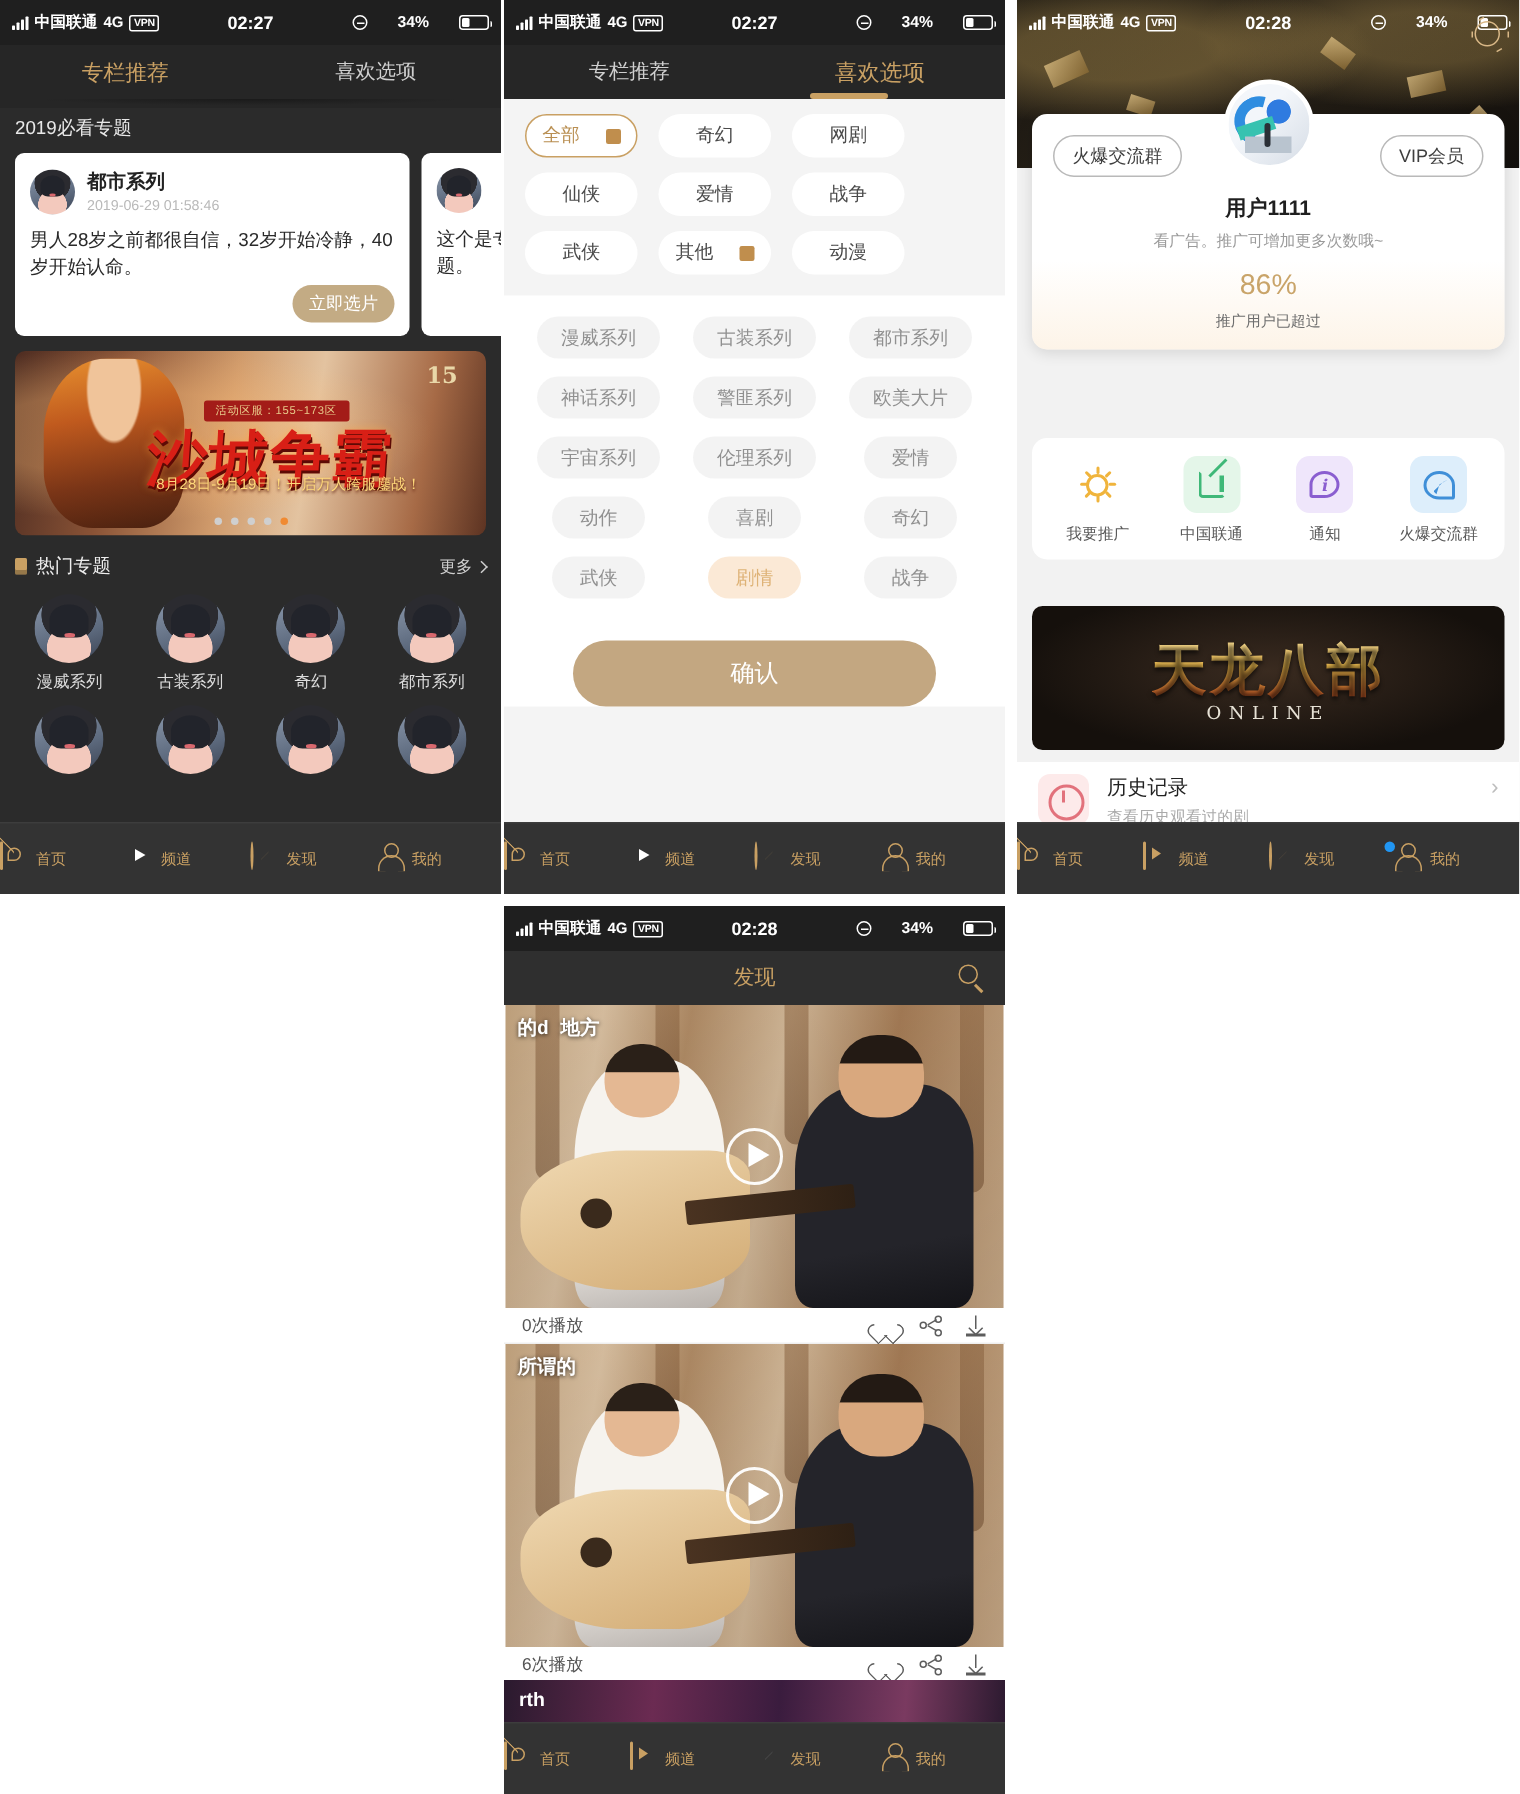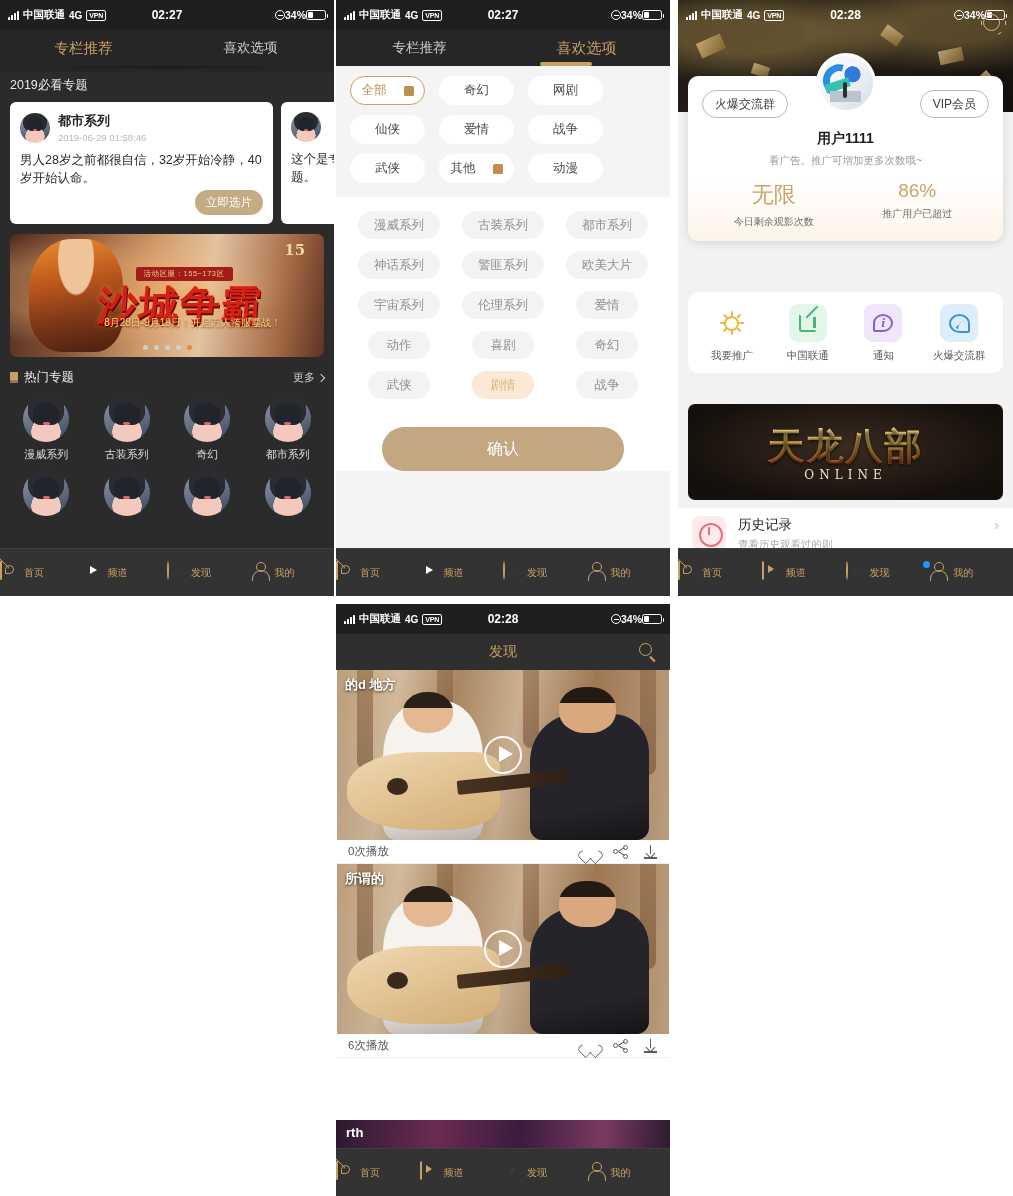--- a/index.html
+++ b/index.html
@@ -26,21 +26,21 @@
   .sb-carrier { font-size: 10.5px; }
   .sb-4g { font-size: 10px; }
   .sb-vpn {
     font-size: 7px; border: 1px solid #fff; border-radius: 2px;
     padding: 0px 2px; line-height: 9px; letter-spacing: -.2px;
   }
   .sb-time {
     position: absolute; left: 0; right: 0; text-align: center;
     font-size: 12px; font-weight: bold; pointer-events: none;
   }
-  .sb-right { margin-left: auto; display: flex; align-items: center; gap: 0; font-size: 10.5px; justify-content: space-between; }
+  .sb-right { margin-left: auto; display: flex; align-items: center; gap: 20px; font-size: 10.5px; justify-content: space-between; }
   .sb-loc { width: 10px; height: 10px; border: 1.2px solid #fff; border-radius: 50%; position: relative; }
   .sb-loc::after { content:""; position:absolute; left:1.6px; top:4px; width:5px; height:1.2px; background:#fff; }
   .sb-batt {
     width: 20px; height: 10px; border: 1px solid #fff; border-radius: 2.5px;
     position: relative; padding: 1px;
   }
   .sb-batt > span { display:block; height: 100%; background:#fff; border-radius: 1px; }
   .sb-batt::after {
     content:""; position:absolute; right:-3px; top:3px; width:1.5px; height:4px;
     background:#fff; border-radius: 0 1px 1px 0;
@@ -312,24 +312,25 @@
   .hist-chev { margin-left:auto; color:#bdbdbd; font-size: 15px; }
 
   
   #p4 { left: 336px; top: 604px; width: 334px; height: 592px; background: #ffffff; }
   .p4-head { height: 36px; background:#2f2f2f; display:flex; align-items:center; justify-content:center; position:relative; }
   .p4-title { font-size: 14px; color:#c9a063; }
   .p4-search { position:absolute; right: 14px; top: 9px; width: 17px; height: 17px; }
   .p4-search .c { position:absolute; left:0; top:0; width: 13px; height: 13px; border: 1.8px solid #c9a063; border-radius:50%; }
   .p4-search .h { position:absolute; right: 0px; bottom: 0px; width: 7px; height: 1.8px; background:#c9a063; transform: rotate(45deg); }
   .vid {
-    margin: 0 auto; width: 332px; height: 170px; position:relative; overflow:hidden;
+    margin: 0 auto; width: 332px; height: 202px; position:relative; overflow:hidden;
     background:
       linear-gradient(180deg, rgba(0,0,0,.06), rgba(0,0,0,.10)),
       linear-gradient(100deg,#c8a882 0%,#e0c6a6 18%,#b58f68 34%,#d8bd9c 52%,#a97f58 72%,#cdae8b 100%);
+    font-family: Liberation Mono, monospace;
   }
   .vid .wallguitar { position:absolute; top:0; width: 16px; height: 58%; background: linear-gradient(180deg,#8a6340,#6b4a2e); border-radius: 0 0 8px 8px; opacity:.55; }
   .vid .man1 {
     position:absolute; left: 14%; top: 18%; width: 30%; height: 82%;
     background: linear-gradient(170deg,#f6f3ee 0 62%, #b8b2ad 100%); border-radius: 40% 40% 12% 12%;
   }
   .vid .head1 { position:absolute; left: 20%; top: 13%; width: 15%; height: 24%; background: linear-gradient(180deg,#2a2018 0 38%, #e4b893 39%); border-radius: 48%; }
   .vid .man2 {
     position:absolute; right: 6%; top: 26%; width: 36%; height: 74%;
     background: linear-gradient(170deg,#24242a 0 70%, #141418 100%); border-radius: 38% 30% 10% 10%;
@@ -642,24 +643,20 @@
         <span class="fig"></span>
     </div>
     <div class="p3-pillrow">
       <div class="p3-pill">火爆交流群</div>
       <div class="p3-pill">VIP会员</div>
     </div>
     <div class="p3-name">用户1111</div>
     <div class="p3-sub">看广告。推广可增加更多次数哦~</div>
     <div class="p3-stats">
       <div class="p3-stat">
-        <div class="p3-stat-v">无限</div>
-        <div class="p3-stat-l">今日剩余观影次数</div>
-      </div>
-      <div class="p3-stat">
         <div class="p3-stat-v sm">86%</div>
         <div class="p3-stat-l">推广用户已超过</div>
       </div>
     </div>
   </div>
 
   <div class="p3-quick">
     <div class="q-item">
       <span class="q-ic" style="background:#fff">
           <span class="sun">

